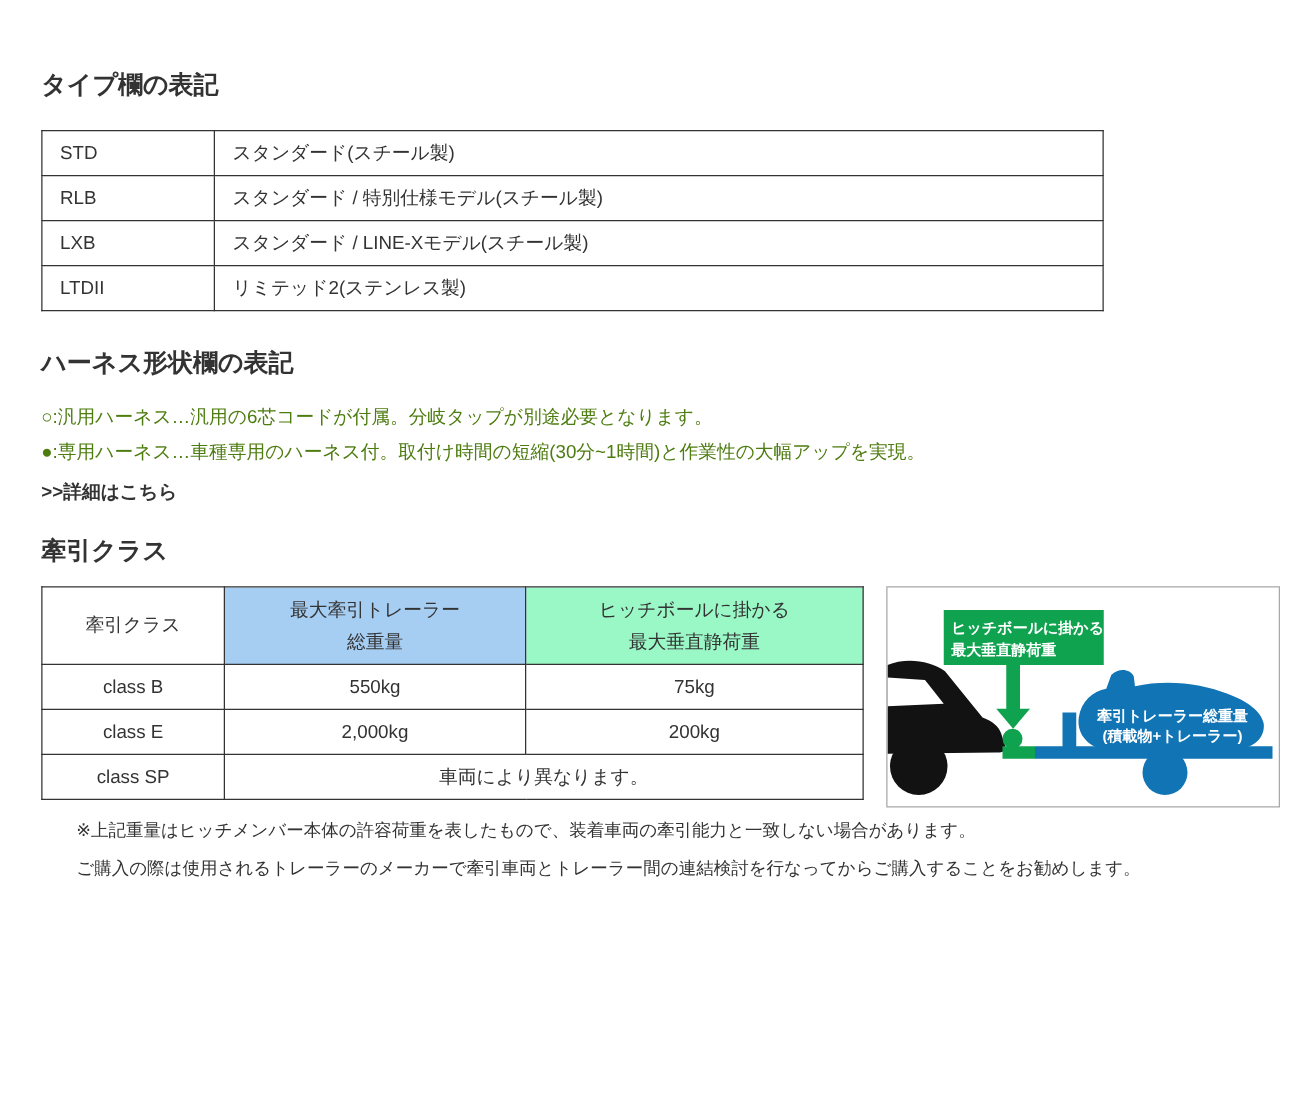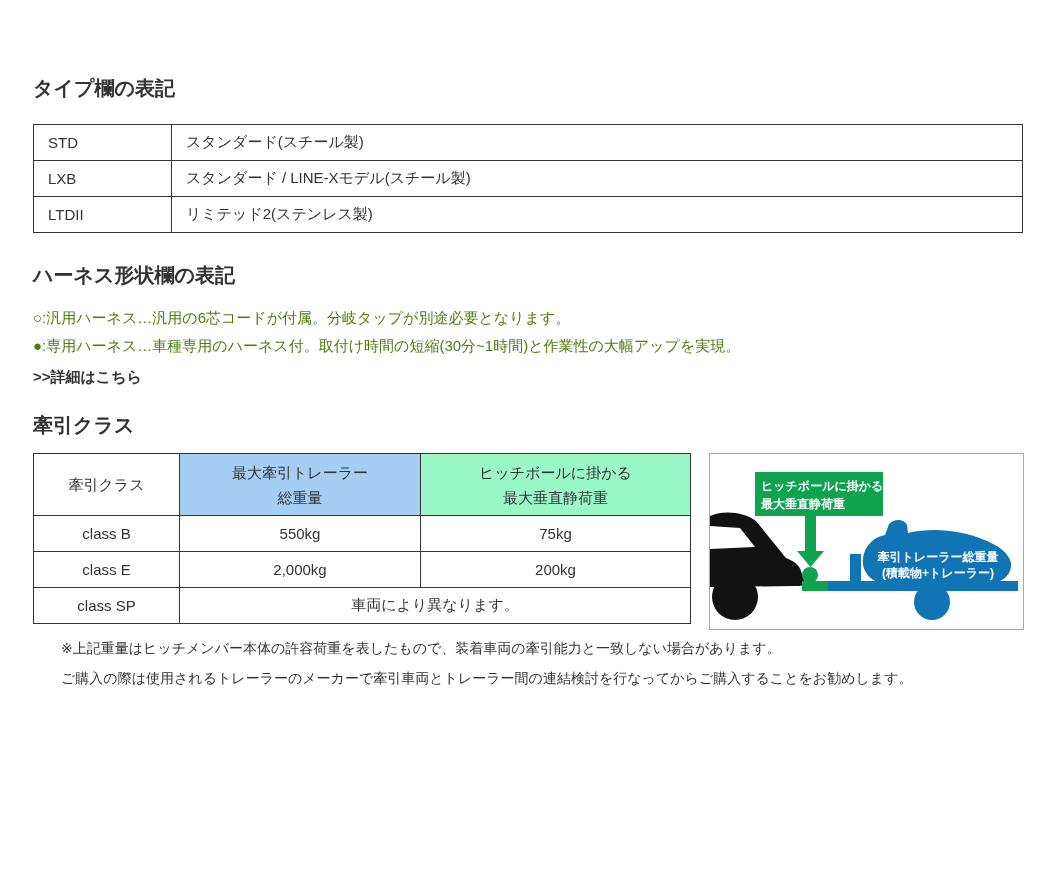--- a/index.html
+++ b/index.html
@@ -4,32 +4,32 @@
 <style>
   * { box-sizing: border-box; }
   html, body { margin: 0; padding: 0; }
   body {
     width: 1051px; height: 879px;
     background: #ffffff;
     color: #333333;
     font-family: "Liberation Sans", "DejaVu Sans", sans-serif;
     overflow: hidden;
   }
-  .page { padding: 76px 28px 0 33px; }
+  .page { padding: 56px 28px 0 33px; }
 
   h2.sec-heading {
     font-size: 20px; line-height: 24px;
     font-weight: bold; color: #333;
     margin: 0 0 24px 0;
   }
 
   
   table.type-table {
     border-collapse: collapse;
-    width: 990px;
+    width: 850px;
     table-layout: fixed;
     font-size: 15px;
   }
   table.type-table td {
     border: 1px solid #333;
     height: 36px;
     padding: 0 14px;
     vertical-align: middle;
     color: #333;
   }
@@ -98,20 +98,24 @@
 
 <div class="page">
 
   <section>
     <h2 class="sec-heading">タイプ欄の表記</h2>
     <table class="type-table">
       <tbody>
         <tr>
           <td class="code-col">STD</td>
           <td>スタンダード(スチール製)</td>
+        </tr>
+        <tr>
+          <td class="code-col">RLB</td>
+          <td>スタンダード / 特別仕様モデル(スチール製)</td>
         </tr>
         <tr>
           <td class="code-col">LXB</td>
           <td>スタンダード / LINE-Xモデル(スチール製)</td>
         </tr>
         <tr>
           <td class="code-col">LTDII</td>
           <td>リミテッド2(ステンレス製)</td>
         </tr>
       </tbody>

